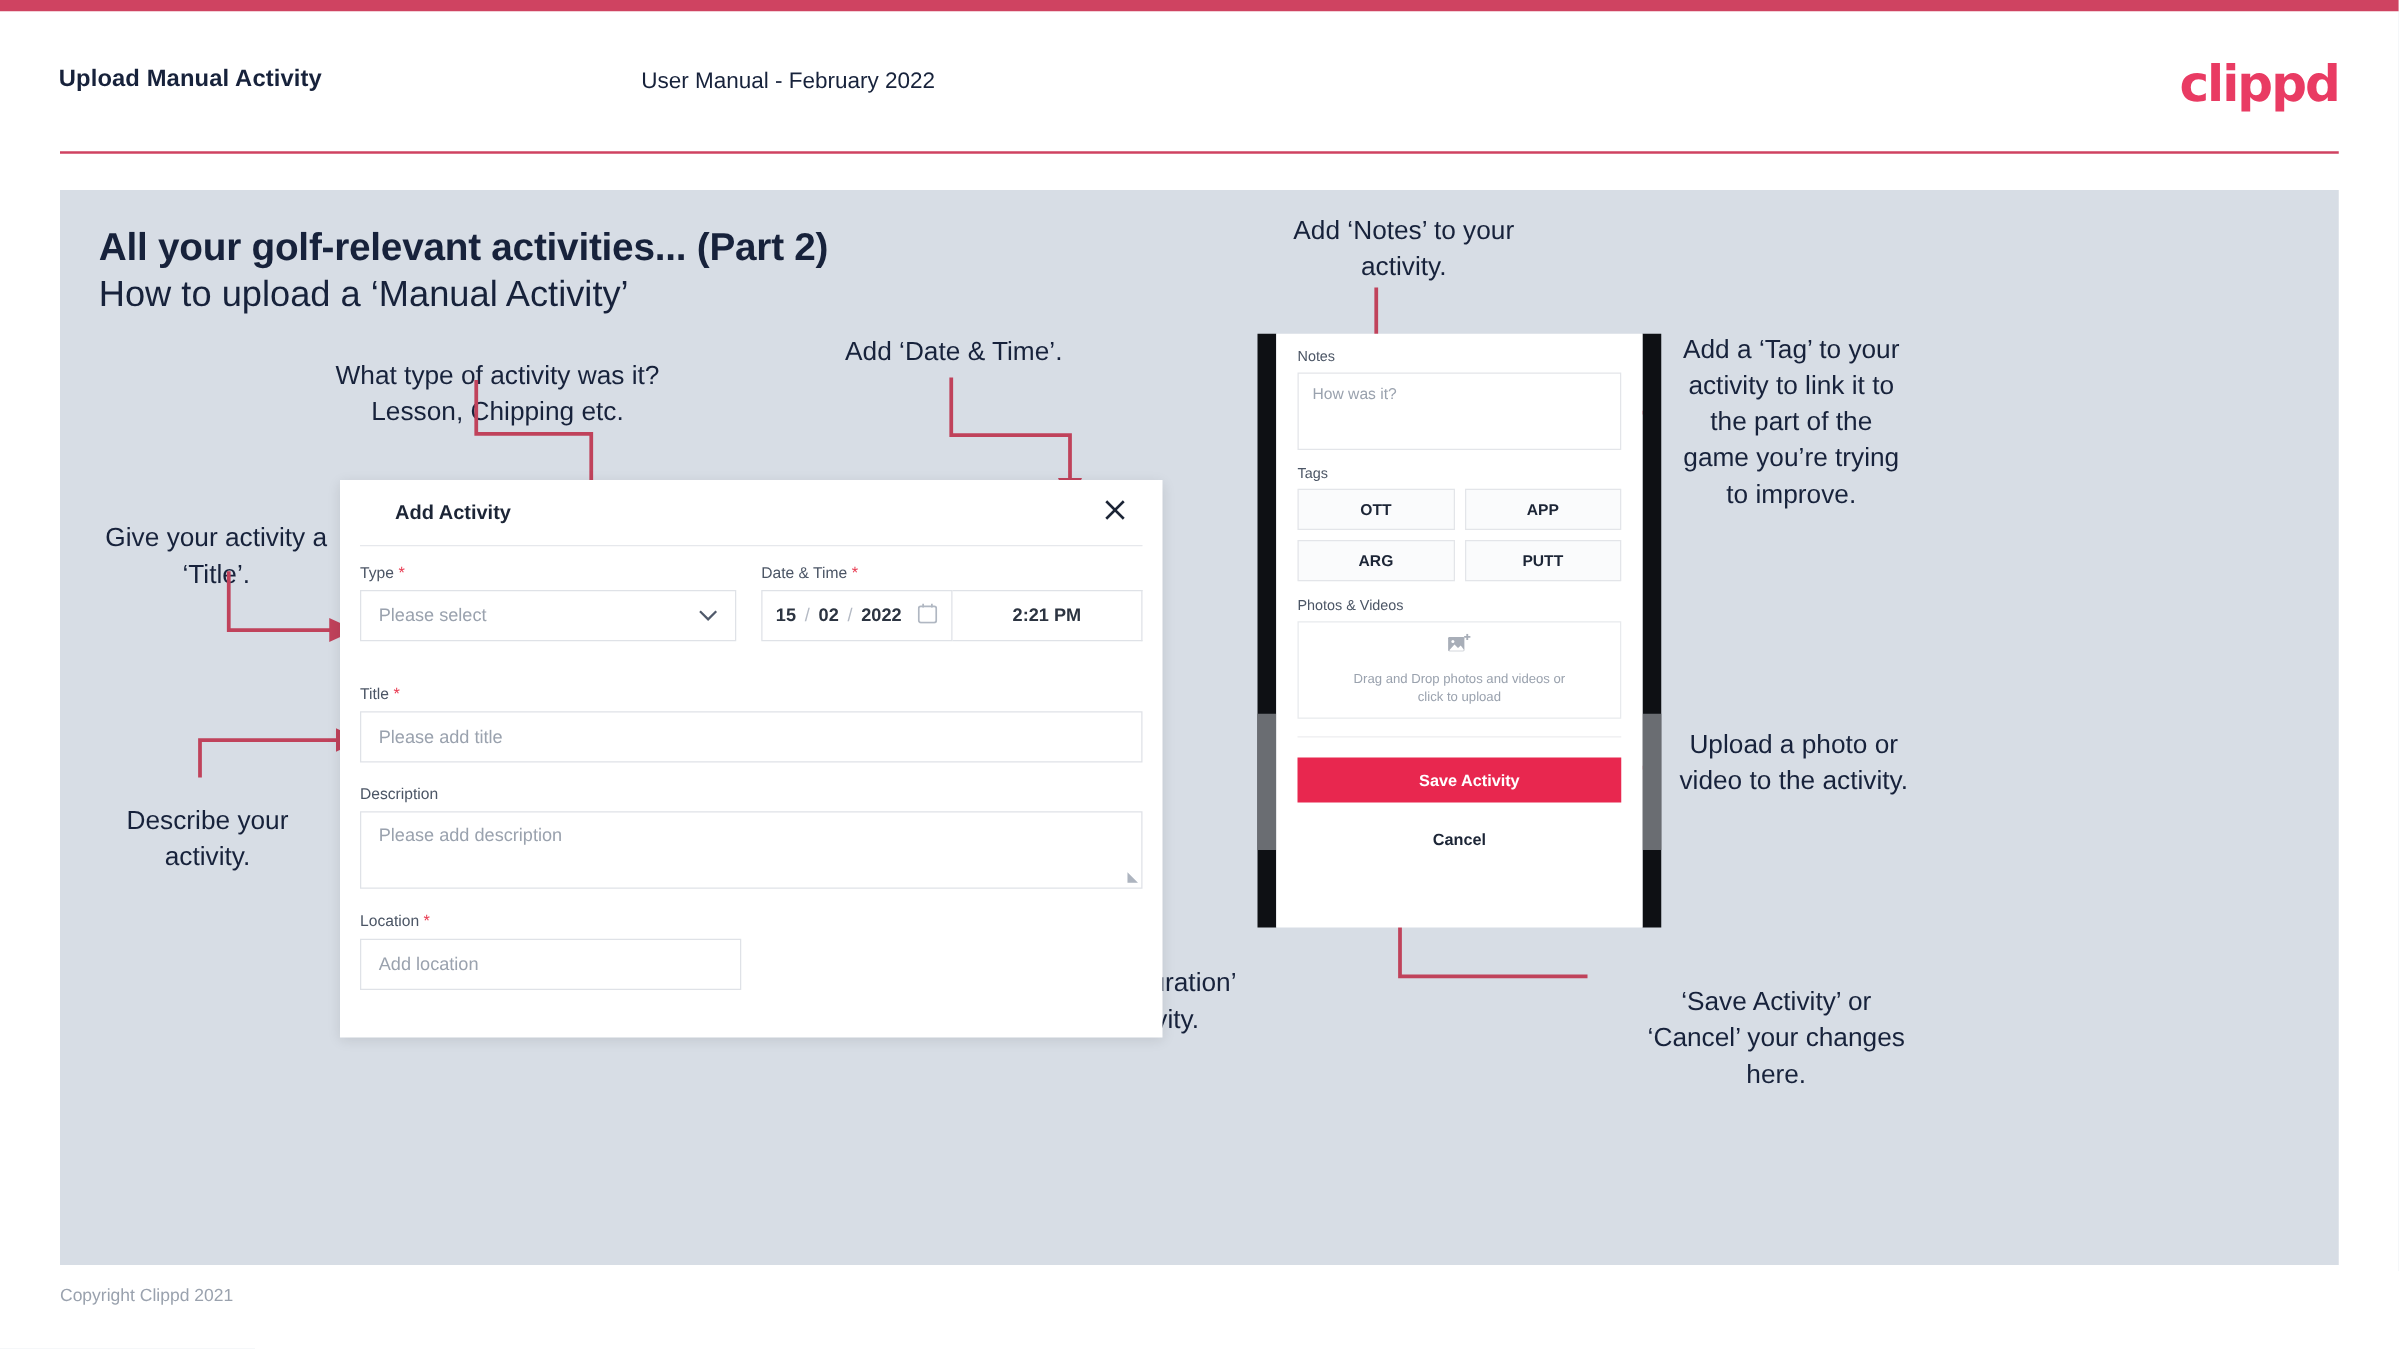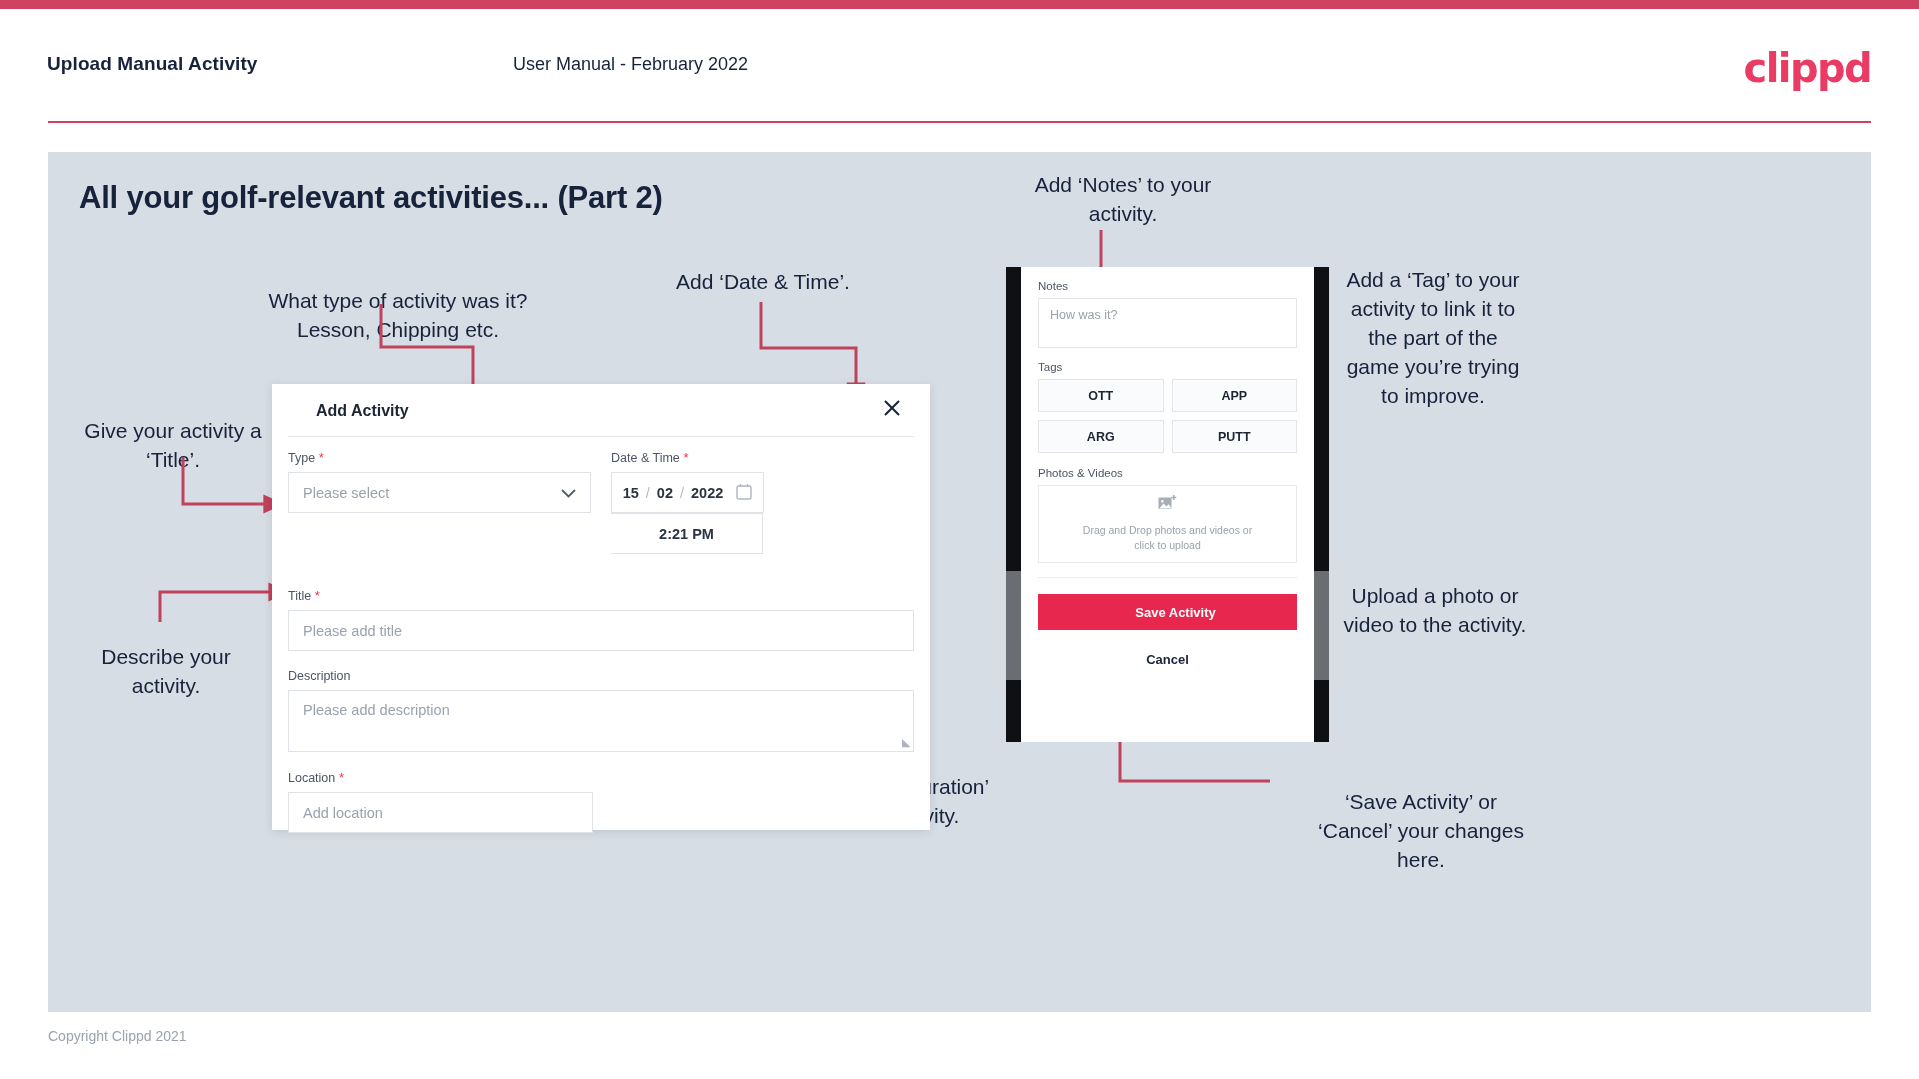--- a/index.html
+++ b/index.html
@@ -250,21 +250,21 @@
     height: 475px;
     background: #ffffff;
     padding: 13px 17px 0 17px;
   }
   .p-label {
     font-size: 11.5px;
     color: #4b5565;
     margin-bottom: 6px;
   }
   .p-notes {
-    height: 50px;
+    height: 62px;
     border: 1px solid #e3e5e9;
     padding: 9px 11px;
     font-size: 12.5px;
     color: #9aa2ae;
     margin-bottom: 13px;
   }
   .p-tags {
     display: grid;
     grid-template-columns: 1fr 1fr;
     gap: 8px;
@@ -335,20 +335,21 @@
 <div class="header">
   <div class="header-title">Upload Manual Activity</div>
   <div class="header-subtitle">User Manual - February 2022</div>
   <div class="brand-logo">clippd</div>
   <div class="header-rule"></div>
 </div>
 
 <div class="slide">
 
   <div class="slide-title">All your golf-relevant activities... (Part 2)</div>
+  <div class="slide-subtitle">How to upload a ‘Manual Activity’</div>
 
   <div class="anno" style="left:200px; top:94px; width:300px;margin-top:40px;">What type of activity was it?
 Lesson, Chipping etc.</div>
 
   <div class="anno" style="left:570px; top:115px; width:290px;">Add ‘Date &amp; Time’.</div>
 
   <div class="anno" style="left:0px; top:264px; width:250px;">Give your activity a
 ‘Title’.</div>
 
   <div class="anno" style="left:8px; top:490px; width:220px;">Describe your
@@ -430,21 +431,21 @@
                   <path d="M1 1 L7.5 7.5 L14 1" stroke="#505a6b" stroke-width="1.8" fill="none"></path>
                 </svg>
             </span>
           </div>
         </div>
 
         <div class="col-right">
           <div class="field-label">
             <span>Date &amp; Time</span><span class="req"> *</span>
           </div>
-          <div style="display:flex;flex-direction:column;">
+          <div style="display:flex;">
             <div class="date-box">
               <span>15</span>
               <span class="slash">/</span>
               <span>02</span>
               <span class="slash">/</span>
               <span>2022</span>
               <span class="cal-icon">
                 <svg width="16" height="17" viewBox="0 0 16 17">
                   <rect x="1" y="3" width="14" height="13" rx="1.6" stroke="#b0b7c2" stroke-width="1.4" fill="none"></rect>
                   <path d="M4.5 1 L4.5 4 M11.5 1 L11.5 4" stroke="#b0b7c2" stroke-width="1.4"></path>

